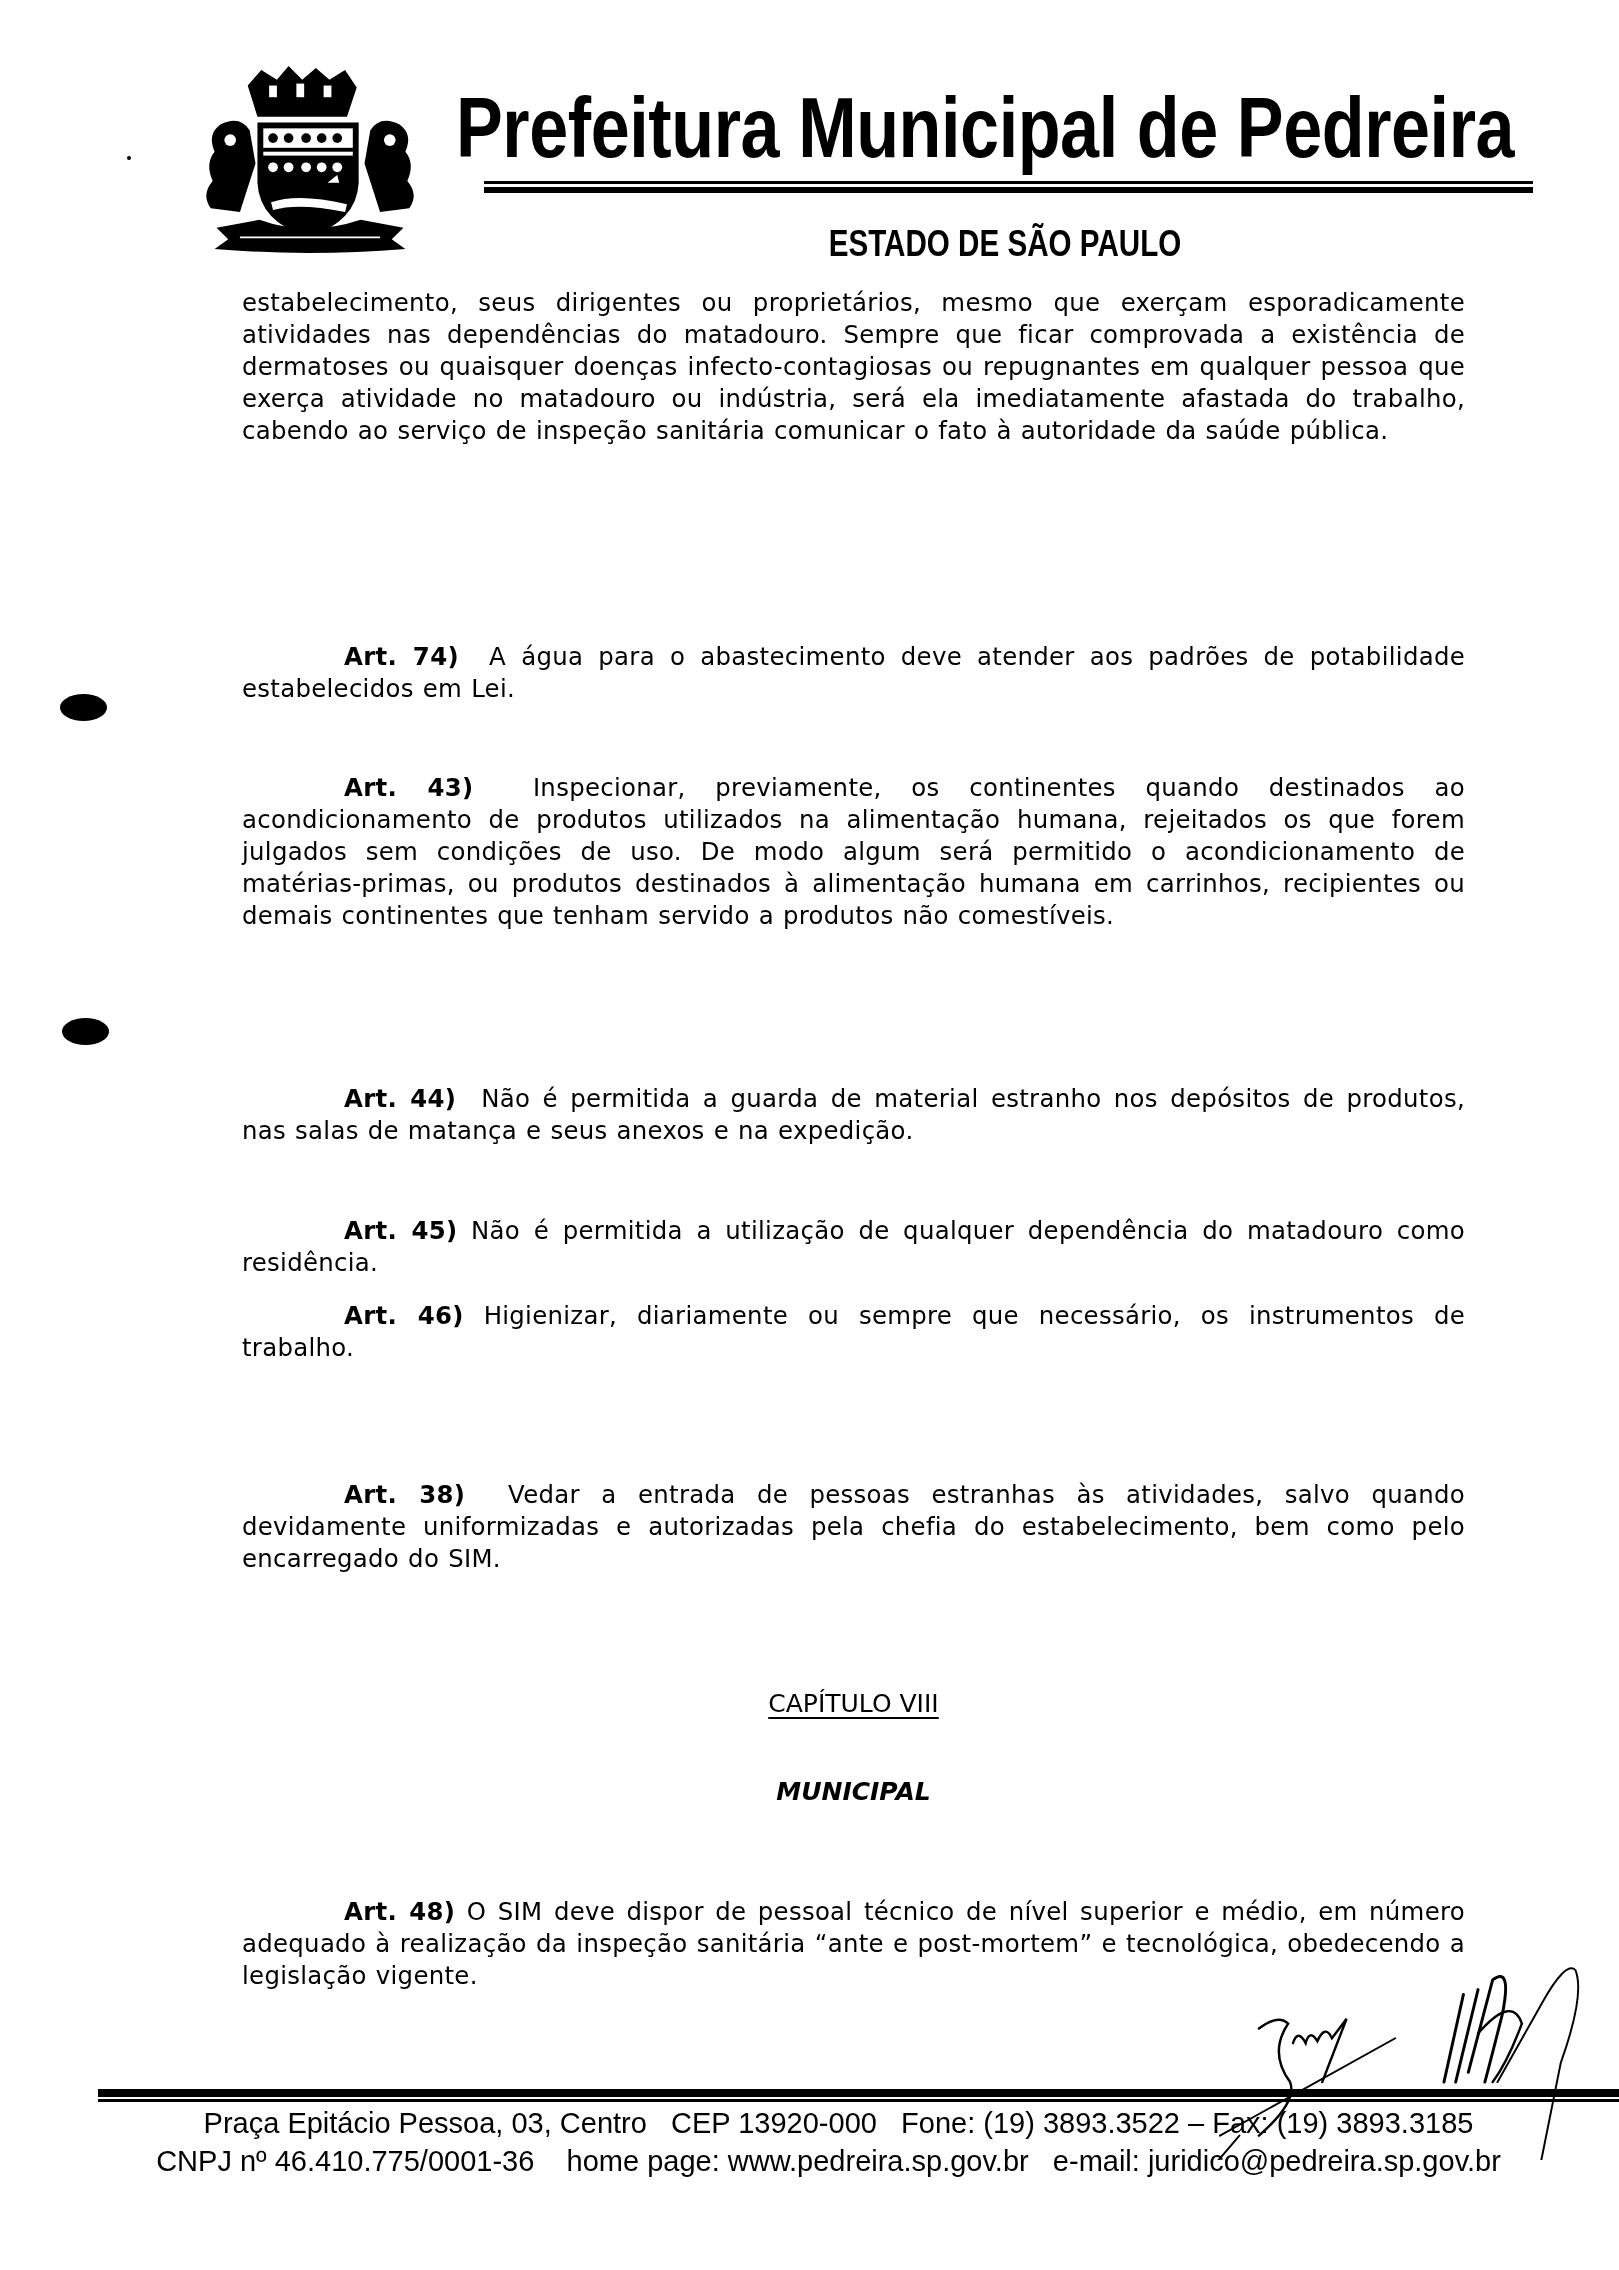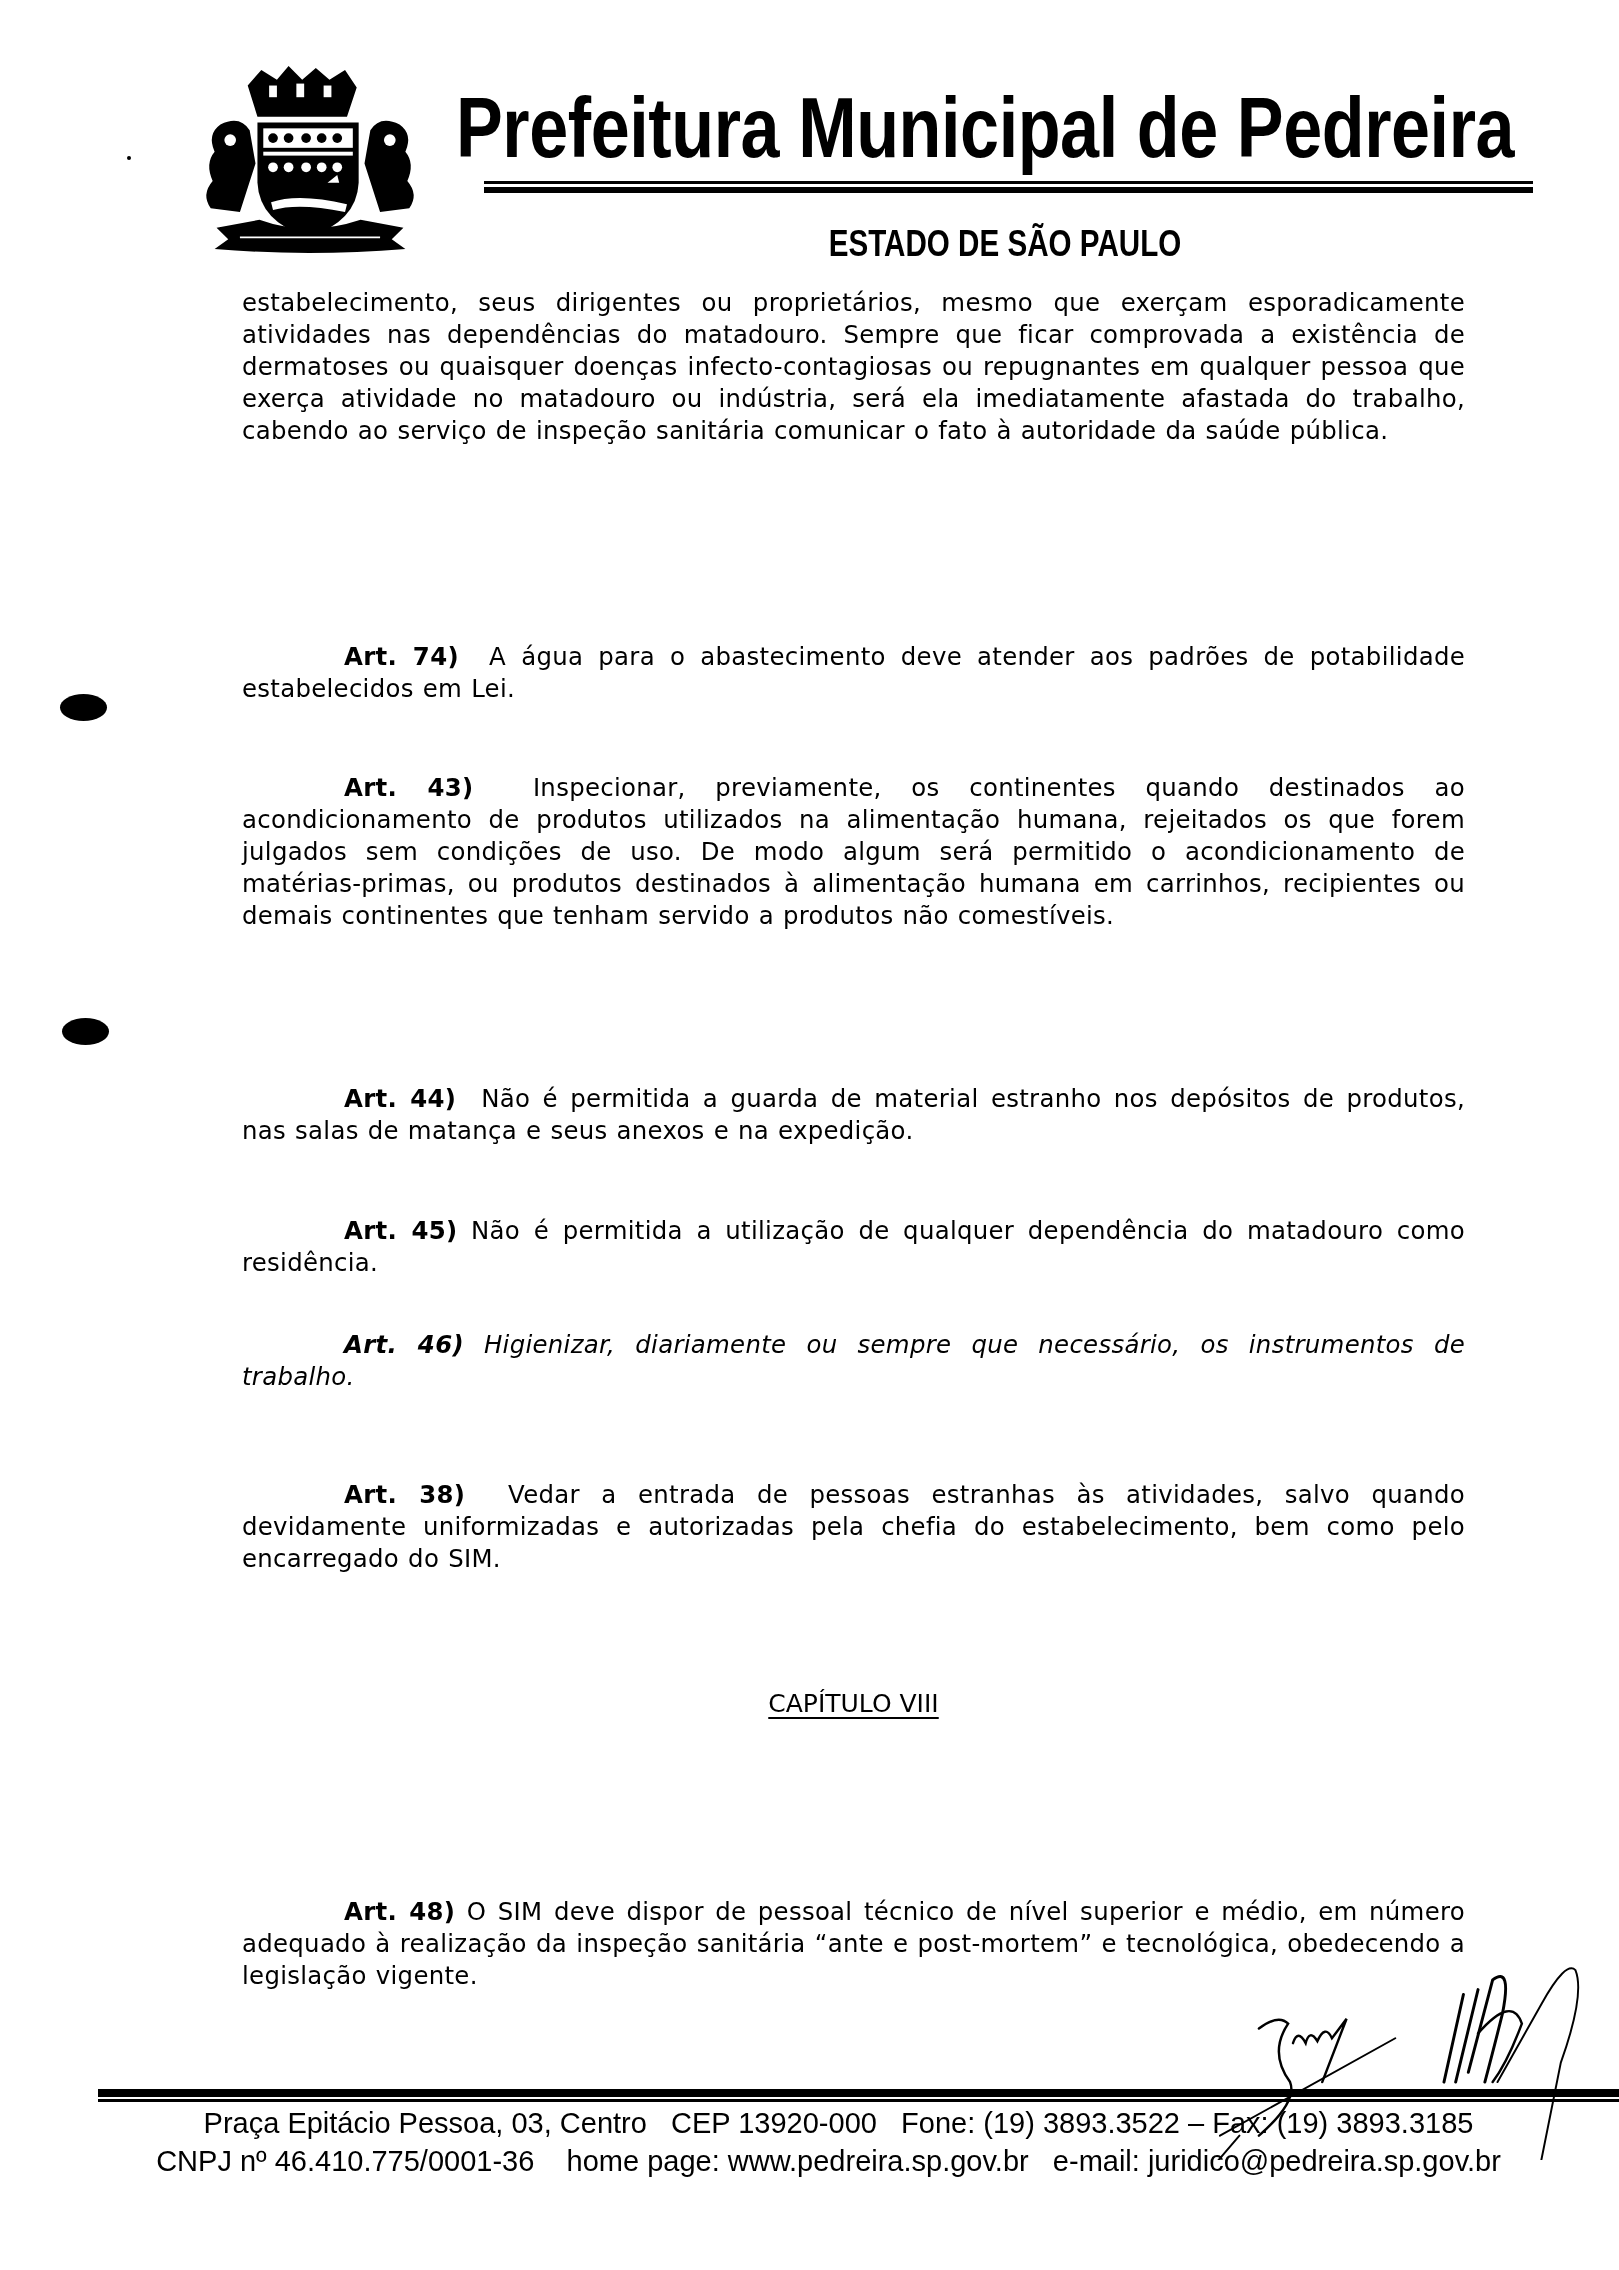--- a/index.html
+++ b/index.html
@@ -120,33 +120,34 @@
 </div>
 
 <div class="abs para" style="top:1083px;">
   <span class="indent"></span><b>Art. 44)</b>&nbsp; <span>Não é permitida a guarda de material estranho nos depósitos de produtos, nas salas de matança e seus anexos e na expedição.</span>
 </div>
 
 <div class="abs para" style="top:1215px;">
   <span class="indent"></span><b>Art. 45)</b> <span>Não é permitida a utilização de qualquer dependência do matadouro como residência.</span>
 </div>
 
-<div class="abs para" style="top:1329px;font-style:italic;">
+<div class="abs para" style="top:1300px;">
   <span class="indent"></span><b>Art. 46)</b> <span>Higienizar, diariamente ou sempre que necessário, os instrumentos de trabalho.</span>
 </div>
 
 <div class="abs para" style="top:1479px;">
   <span class="indent"></span><b>Art. 38)</b>&nbsp; <span>Vedar a entrada de pessoas estranhas às atividades, salvo quando devidamente uniformizadas e autorizadas pela chefia do estabelecimento, bem como pelo encarregado do SIM.</span>
 </div>
 
 <div class="abs chapter" style="top:1684px;">
   <span>CAPÍTULO VIII</span>
 </div>
 
 <div class="abs subtitle" style="top:1772px;">
+  <div>MUNICIPAL</div>
 </div>
 
 <div class="abs para" style="top:1896px;">
   <span class="indent"></span><b>Art. 48)</b> <span>O SIM deve dispor de pessoal técnico de nível superior e médio, em número adequado à realização da inspeção sanitária “ante e post-mortem” e tecnológica, obedecendo a legislação vigente.</span>
 </div>
 
 <svg class="abs signatures" viewBox="0 0 420 230" fill="none" stroke="#000" stroke-linecap="round">
 
   <path d="M60 95 Q80 80 90 90 Q70 120 92 150 Q100 170 60 205" stroke-width="2.5"></path>
   <path d="M95 110 Q100 95 108 110 Q112 95 120 108 Q128 90 135 105 L150 85 L125 150" stroke-width="2.5"></path>

